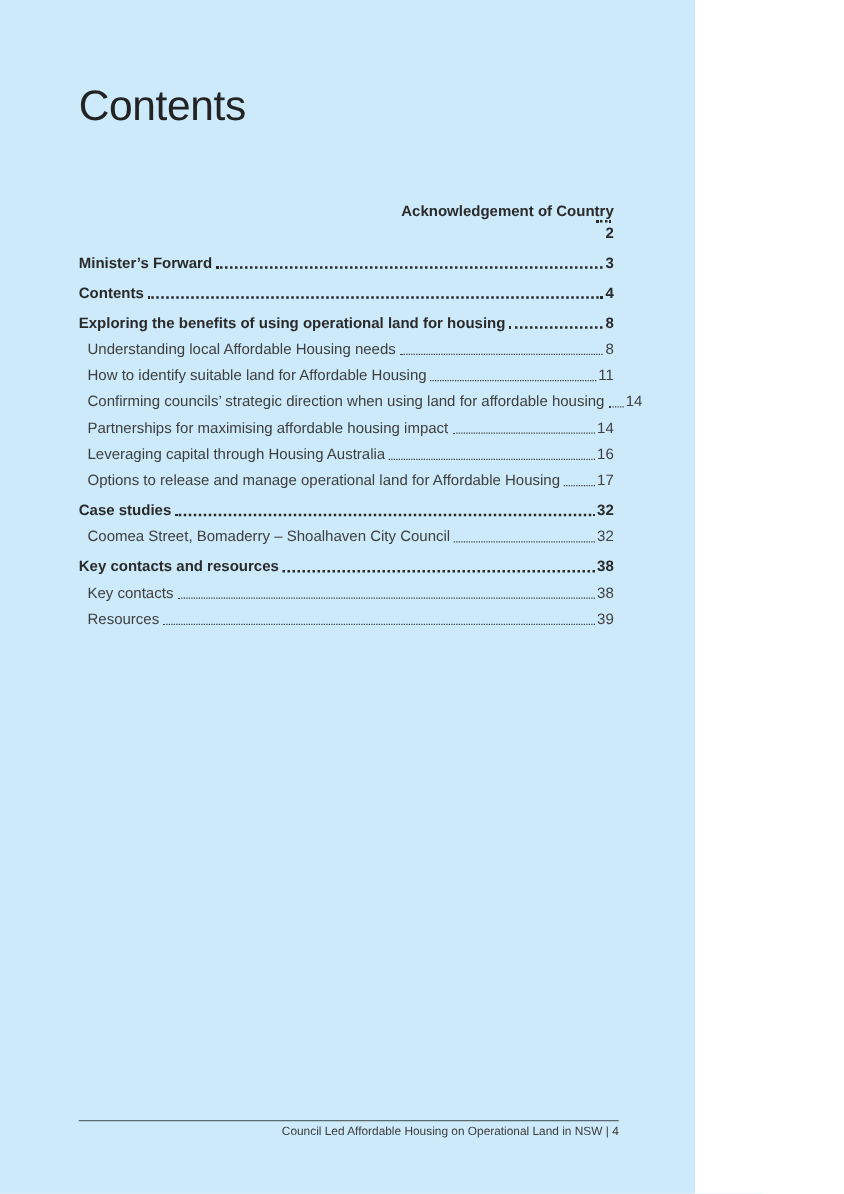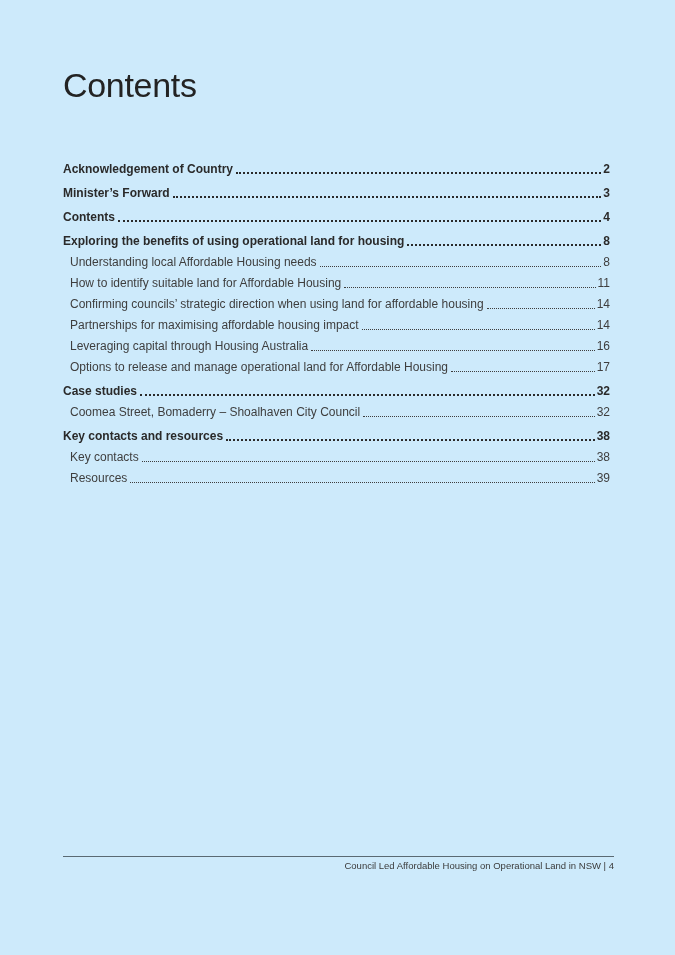--- a/index.html
+++ b/index.html
@@ -1,21 +1,21 @@
 <!DOCTYPE html>
 <html style="--bg: #cdeafb; --heading: #232323; --entry-bold: #2a2a2a; --entry-reg: #3e3e3e; --footer-line: #5a6a73;"><head>
 <meta charset="utf-8">
 <style>
   html, body {
     margin: 0;
     padding: 0;
   }
   .page {
     position: relative;
-    width: 675px;
+    width: 556px;
     height: 955px;
     background: var(--bg, #cdeafb);
     font-family: "Liberation Sans", sans-serif;
     overflow: hidden;
   }
   .page-title {
     position: absolute;
     top: 66px;
     left: 63px;
     margin: 0;
@@ -43,41 +43,42 @@
     color: var(--entry-bold, #2a2a2a);
   }
   .toc-row.level2 {
     margin-top: 8px;
     font-weight: 400;
     color: var(--entry-reg, #3e3e3e);
     padding-left: 7px;
   }
   .toc-row:first-child {
     margin-top: 0;
+    flex-direction: column;
   }
   .toc-row .label {
     white-space: nowrap;
   }
   .toc-row .leader {
     flex: 1;
     margin: 0 2px 2px 3px;
     border-bottom: 2px dotted currentColor;
     min-width: 12px;
   }
   .toc-row.level2 .leader {
     border-bottom-width: 1.5px;
   }
   .toc-row .pagenum {
     white-space: nowrap;
   }
   .footer {
     position: absolute;
     left: 63px;
     right: 61px;
-    top: 856px;
+    top: 896px;
     border-top: 1px solid var(--footer-line, #5a6a73);
   }
   .footer-text {
     margin-top: 3px;
     text-align: right;
     font-size: 9.5px;
     color: #3b3b3b;
   }
 </style>
 </head>

